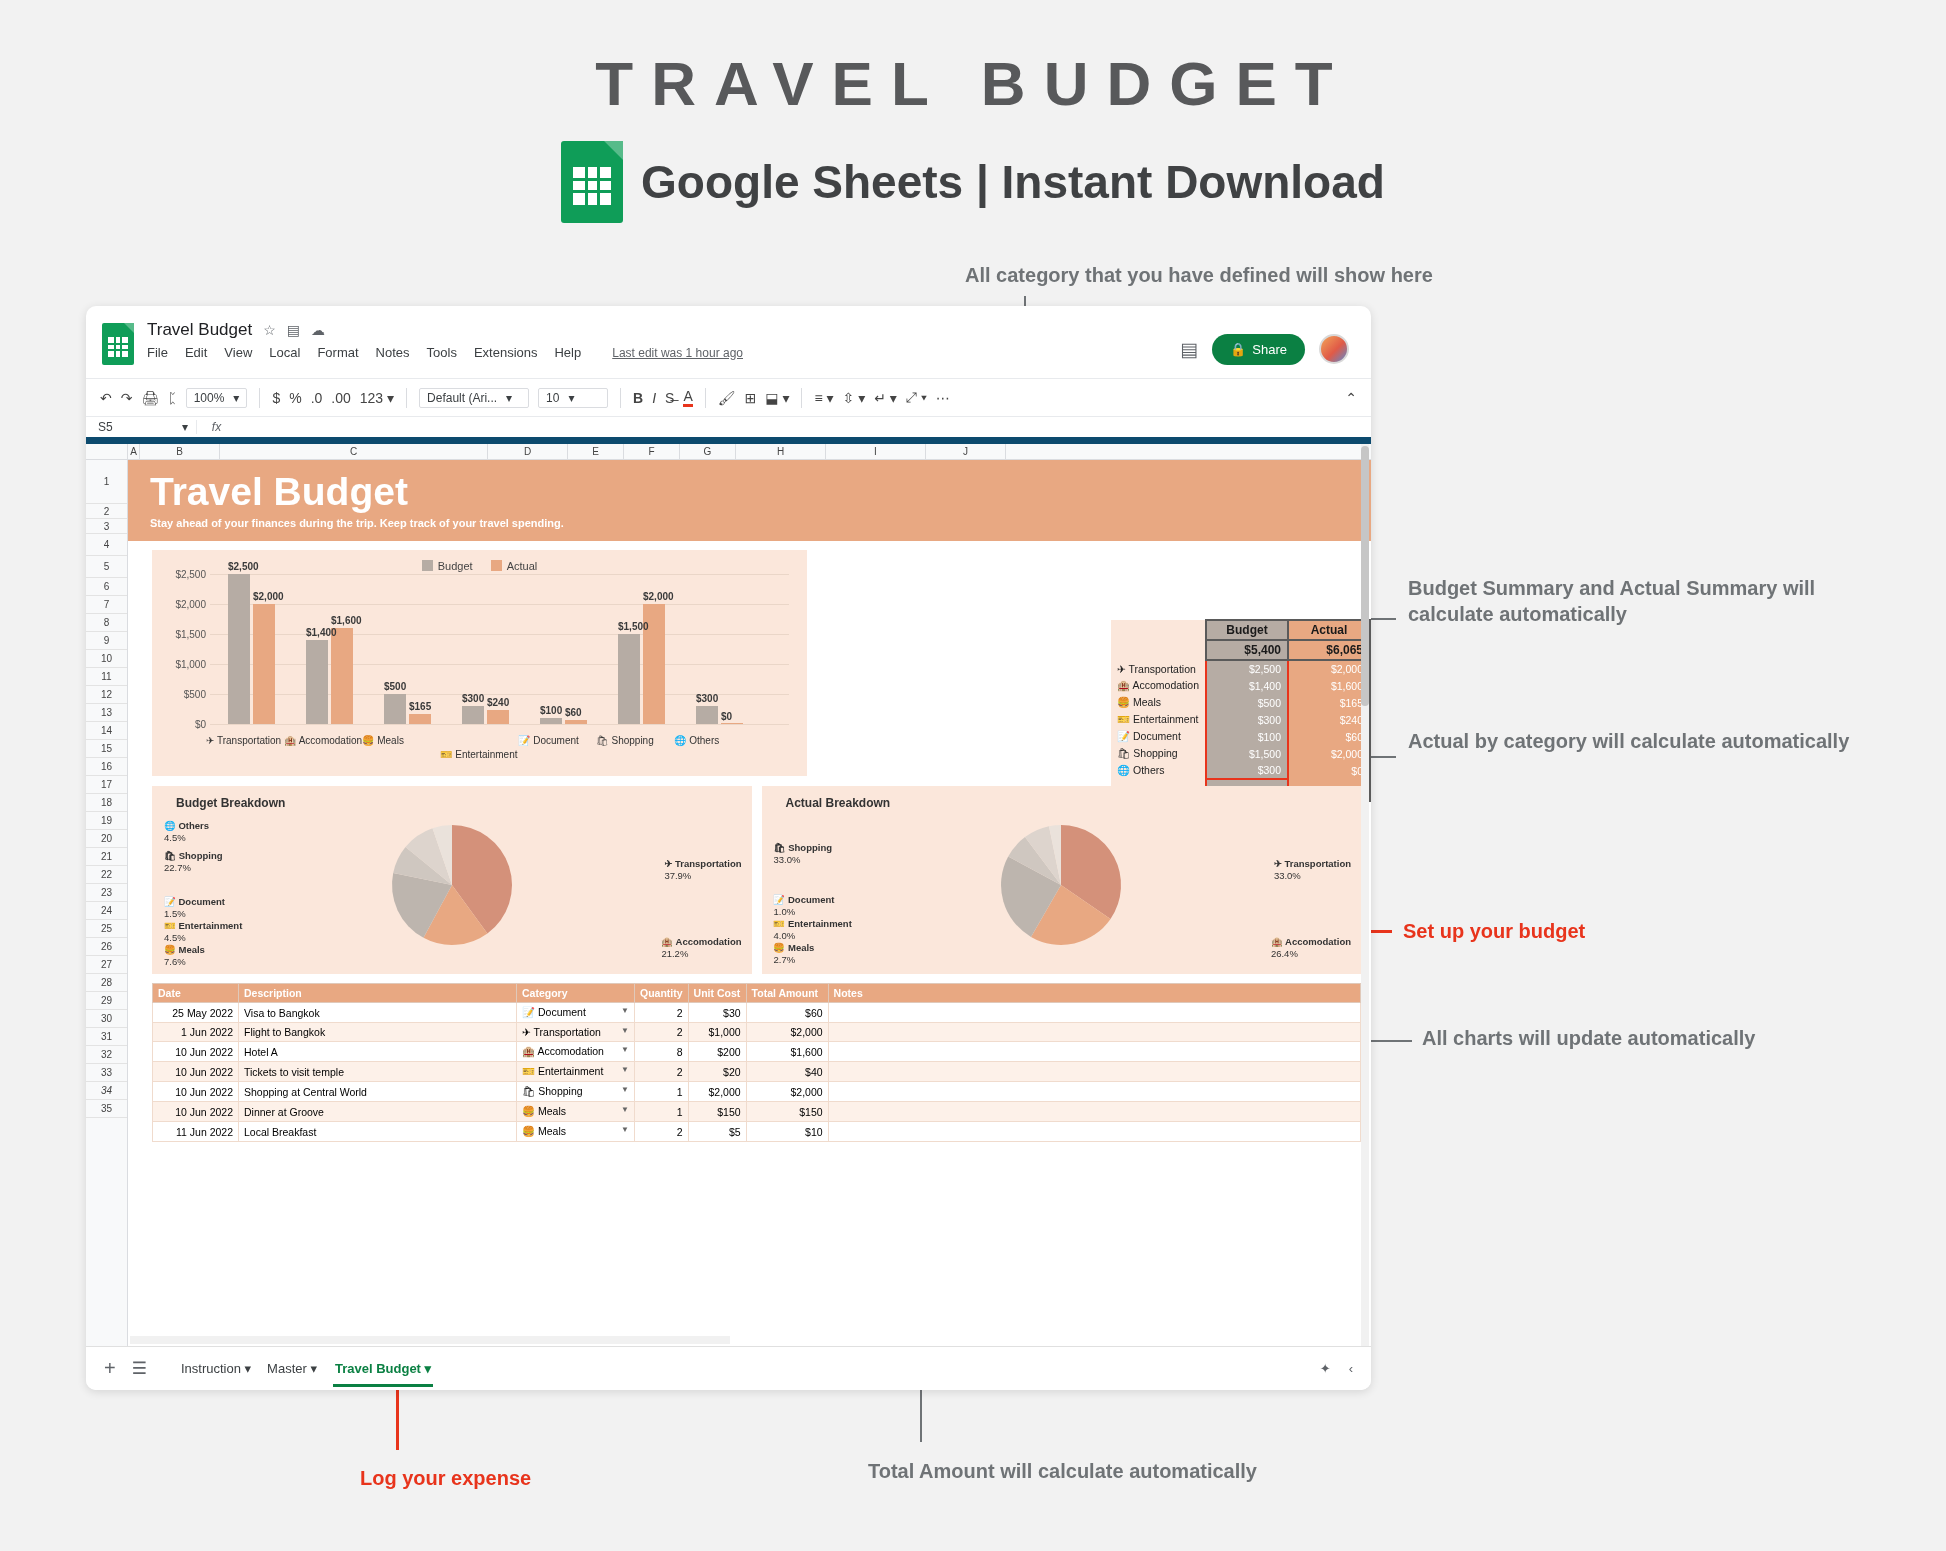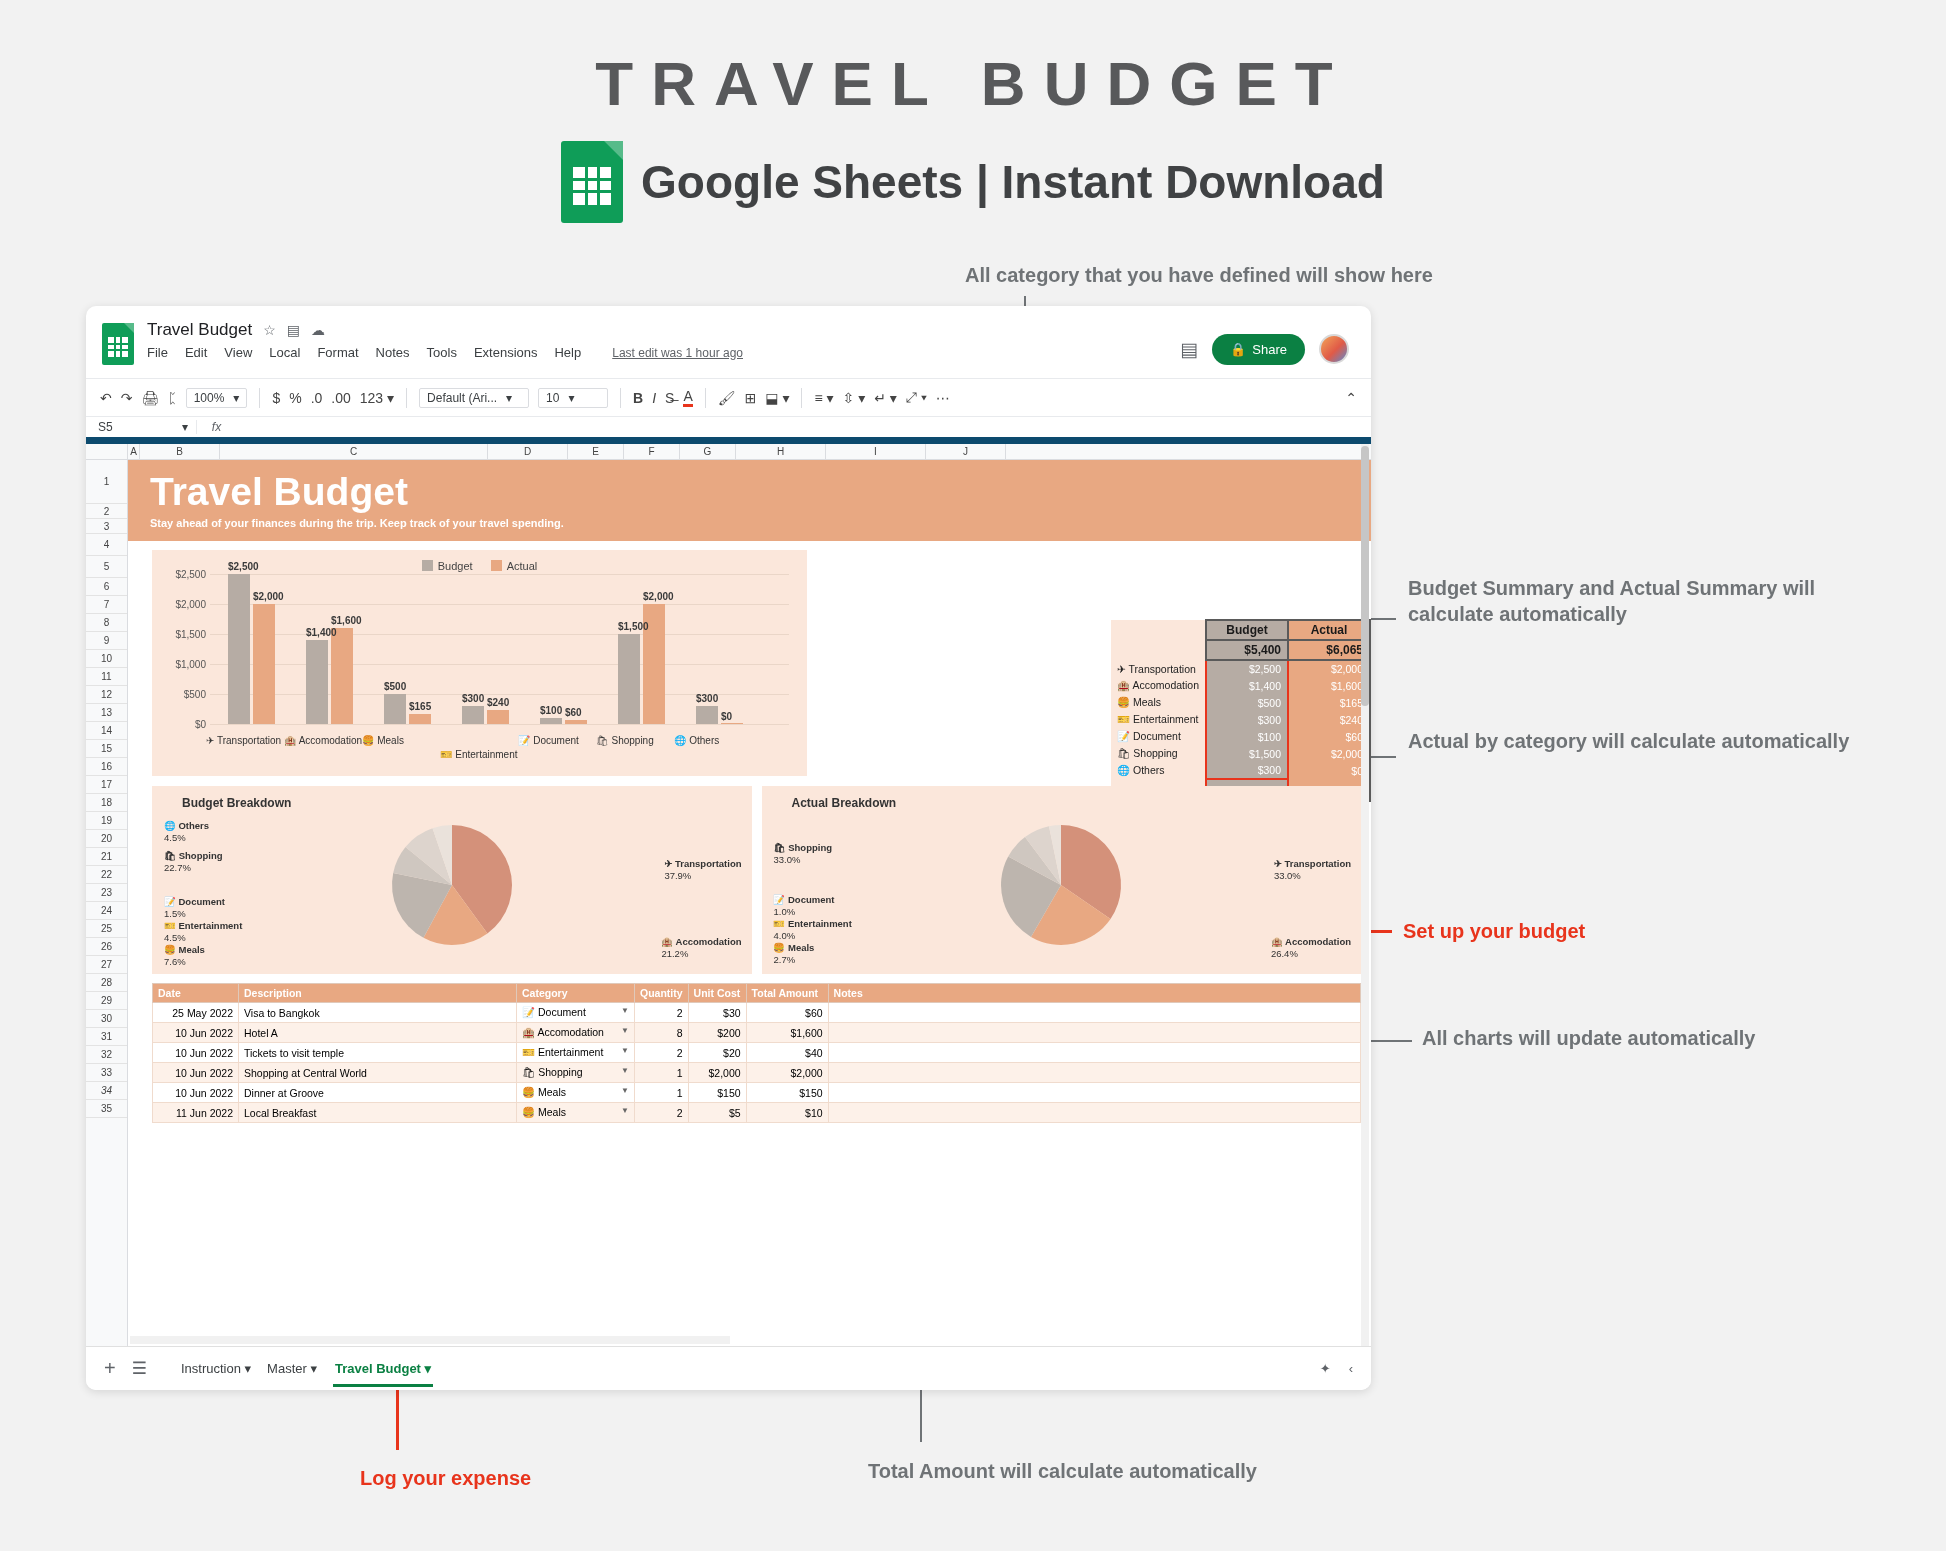--- a/index.html
+++ b/index.html
@@ -128,21 +128,21 @@
   .bar.b { background:#b6aca4;}
   .bar.a { background:#e8a882;}
   .barlab { position:absolute; font-size:10px; color:#3a3a3a; font-weight:bold; white-space:nowrap;}
   .xcat { position:absolute; font-size:10px; color:#333; text-align:center; white-space:nowrap;}
   
   .summary { position:absolute; right:0px; top:175px; font-size:10.5px;}
   .summary table { border-collapse:collapse;}
   .summary td,.summary th { padding:2px 6px; }
   
   .pies { display:flex; gap:10px; margin:10px 10px 0 24px;}
-  .pie-card { background:#fbe7db; flex:1; padding:10px 30px; position:relative; height:188px;}
+  .pie-card { background:#fbe7db; flex:1; padding:10px 24px; position:relative; height:188px;}
   .pie-title { font-size:12px; font-weight:bold; color:#333;}
   .pie-svg { position:absolute; left:50%; top:24px; transform:translateX(-50%);}
   .pie-note { position:absolute; font-size:9.5px; color:#333; line-height:1.25;}
   .pie-note b { font-weight:bold;}
   
   .exp { margin:9px 10px 0 24px; font-size:10.5px;}
   .exp table { border-collapse:collapse; width:100%;}
   .exp th { background:#e8a882; color:#fff; text-align:left; padding:3px 5px; border:1px solid #e0c9ba; font-size:10.5px;}
   .exp td { border:1px solid #f0dbcd; padding:3px 5px; }
   .exp tr:nth-child(even) td { background:#fdf1e9;}
@@ -564,20 +564,29 @@
               <tr>
                 <td class="num" style="width:86px">25 May 2022</td>
                 <td style="width:278px">Visa to Bangkok</td>
                 <td class="sel-cell" style="width:118px"><span>📝</span> Document<span class="dd">▼</span></td>
                 <td class="num" style="width:52px">2</td>
                 <td class="num" style="width:58px">$30</td>
                 <td class="num" style="width:82px">$60</td>
                 <td></td>
               </tr>
               <tr>
+                <td class="num" style="width:86px">1 Jun 2022</td>
+                <td style="width:278px">Flight to Bangkok</td>
+                <td class="sel-cell" style="width:118px"><span>✈</span> Transportation<span class="dd">▼</span></td>
+                <td class="num" style="width:52px">2</td>
+                <td class="num" style="width:58px">$1,000</td>
+                <td class="num" style="width:82px">$2,000</td>
+                <td></td>
+              </tr>
+              <tr>
                 <td class="num" style="width:86px">10 Jun 2022</td>
                 <td style="width:278px">Hotel A</td>
                 <td class="sel-cell" style="width:118px"><span>🏨</span> Accomodation<span class="dd">▼</span></td>
                 <td class="num" style="width:52px">8</td>
                 <td class="num" style="width:58px">$200</td>
                 <td class="num" style="width:82px">$1,600</td>
                 <td></td>
               </tr>
               <tr>
                 <td class="num" style="width:86px">10 Jun 2022</td>

